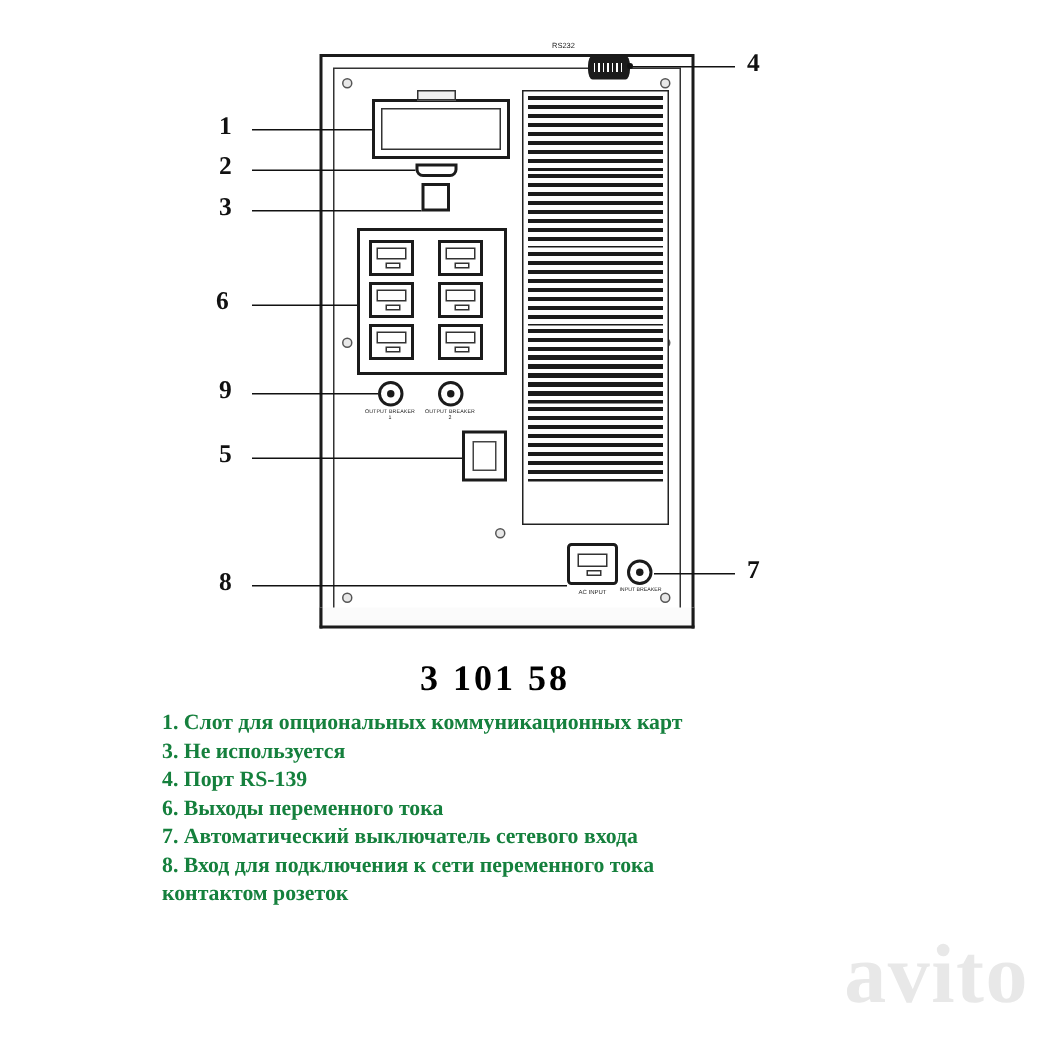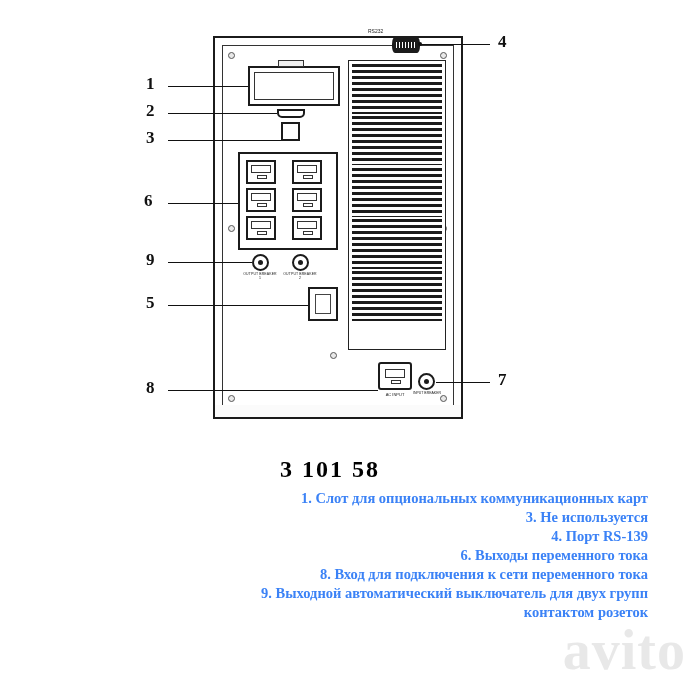--- a/index.html
+++ b/index.html
@@ -364,44 +364,43 @@
     width: 4px;
     height: 4px;
     border-radius: 50%;
     background: #111;
   }
 
   
   #legend {
     position: absolute;
     left: 0;
-    top: 456px;
+    top: 440px;
     width: 660px;
   }
   .model {
     text-align: center;
     font-size: 24px;
     font-weight: bold;
     letter-spacing: 2px;
     font-family: "Liberation Serif", serif;
     margin-bottom: 6px;
   }
   .legend-list {
     margin: 0;
     padding: 0 12px 0 108px;
     list-style: none;
   }
   .legend-list li {
     font-size: 14.5px;
     font-weight: bold;
     line-height: 19px;
     font-family: "Liberation Serif", serif;
-    color: #3b82f6;
+    color: #15803d;
     white-space: nowrap;
-    text-align: right;
   }
   
   .watermark {
     position: absolute;
     right: 14px;
     bottom: 18px;
     font-size: 56px;
     font-weight: bold;
     color: rgba(150,150,150,0.22);
     font-family: "Liberation Serif", serif;
@@ -501,20 +500,20 @@
     <div class="callout" style="left:498px;top:370px;">7</div>
   </div>
 
   <div id="legend">
     <div class="model">3 101 58</div>
     <ul class="legend-list">
       <li>1. Слот для опциональных коммуникационных карт</li>
       <li>3. Не используется</li>
       <li>4. Порт RS-139</li>
       <li>6. Выходы переменного тока</li>
+      <li>7. Автоматический выключатель сетевого входа</li>
       <li>8. Вход для подключения к сети переменного тока</li>
-      <li>9. Выходной автоматический выключатель для двух групп</li>
       <li>контактом розеток</li>
     </ul>
   </div>
 
   <div class="watermark">avito</div>
 </div>
 
 </body></html>

